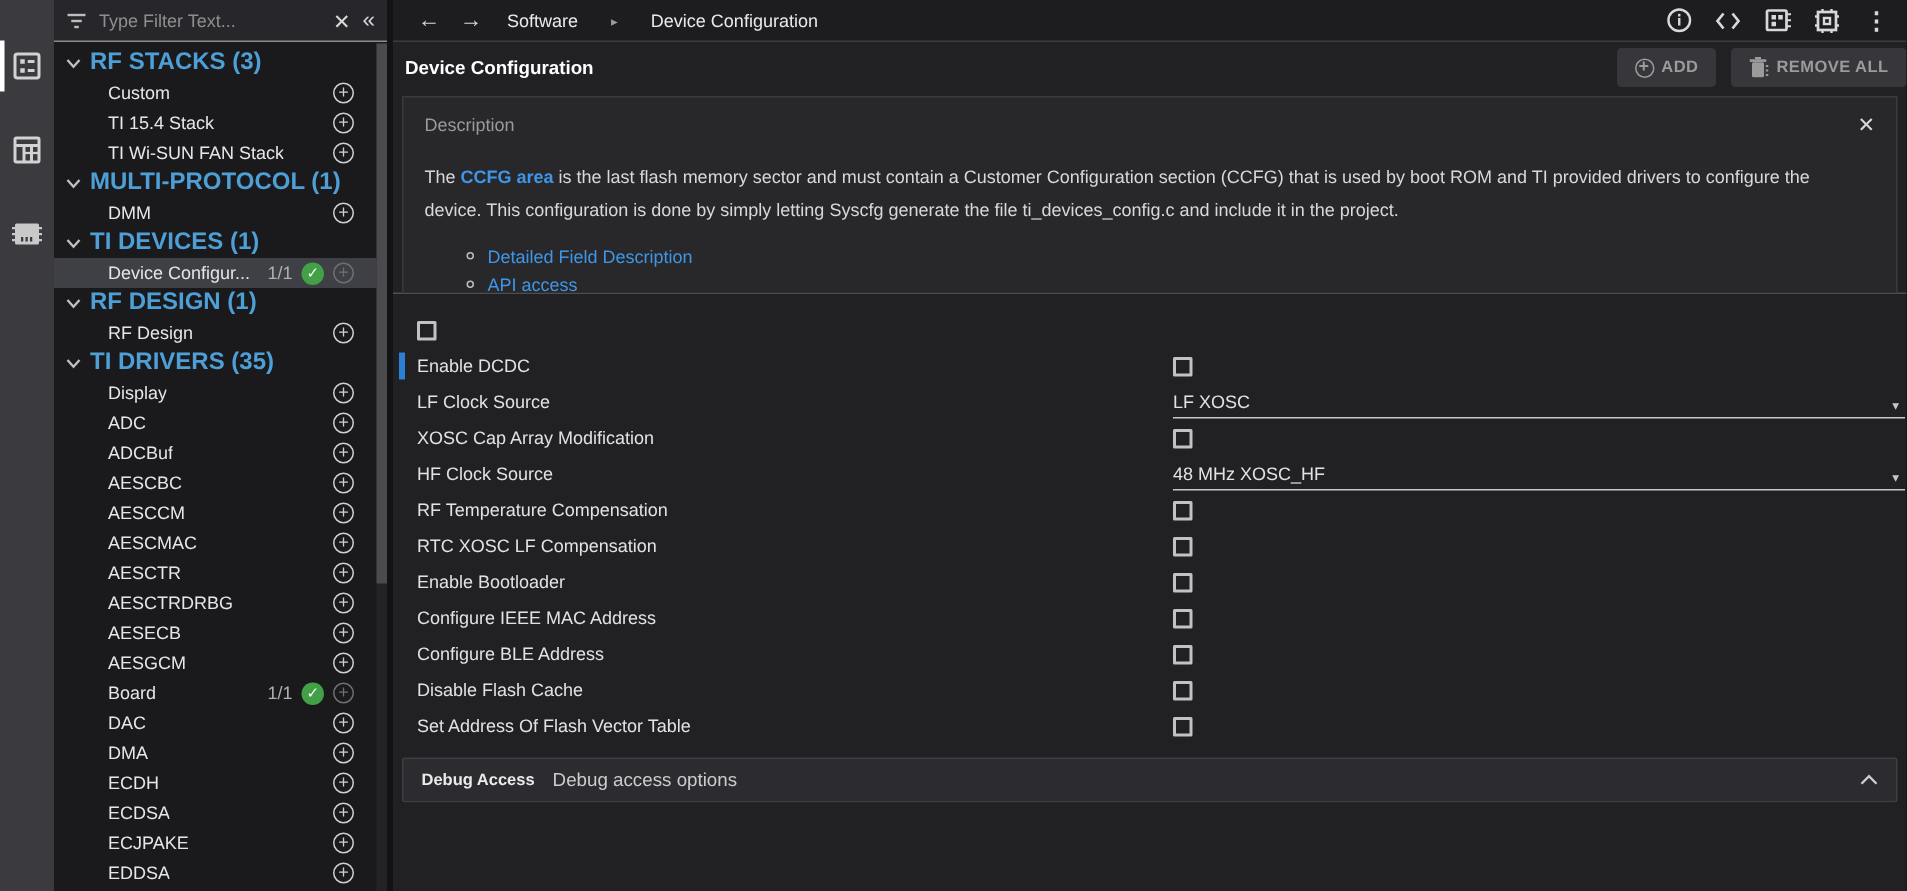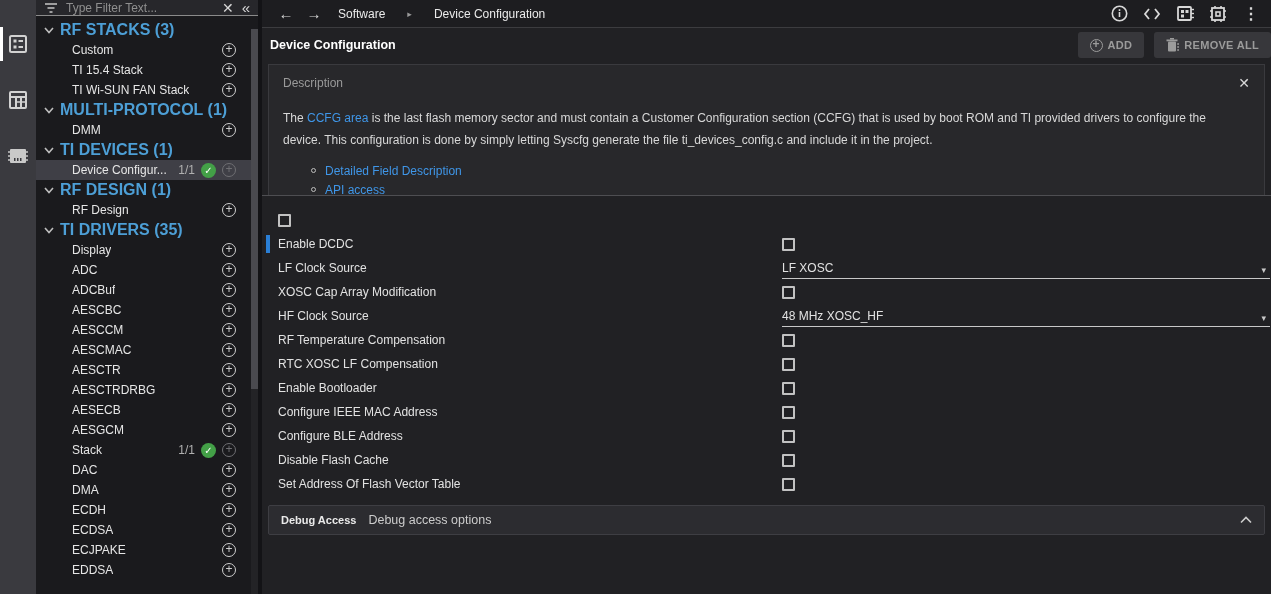--- a/index.html
+++ b/index.html
@@ -12,21 +12,21 @@
     align-items:center; padding-top:28px; gap:24px; flex-shrink:0; }
   .act-item { position:relative; width:36px; height:32px; display:flex; align-items:center;
     justify-content:center; color:#d2d2d2; }
   .act-item.active::before { content:""; position:absolute; left:0; top:-1px; width:3px;
     height:34px; background:#ffffff; }
   .act-item svg { display:block; }
 
   
   .sidebar { width:226px; background:#1a1a1d; position:relative; flex-shrink:0;
     border-right:4px solid #131316; overflow:hidden; }
-  .filter-bar { height:16px; background:#27272b; border-bottom:1px solid #8b8b8b;
+  .filter-bar { height:28px; background:#27272b; border-bottom:1px solid #8b8b8b;
     display:flex; align-items:center; padding:0 8px; gap:8px; }
   .filter-icon { color:#bdbdbd; display:flex; }
   .filter-input { flex:1; background:transparent; border:none; outline:none; color:#cfcfcf;
     font-size:12px; font-family:"Liberation Sans",sans-serif; min-width:0; }
   .filter-input::placeholder { color:#8f8f8f; }
   .filter-clear, .collapse-btn { color:#d8d8d8; font-size:14px; cursor:pointer;
     display:flex; align-items:center; }
   .collapse-btn { font-size:15px; letter-spacing:-2px; padding-right:2px; }
   .tree { padding-top:4px; }
   .tree-row { height:20px; display:flex; align-items:center; padding-right:22px;
@@ -326,21 +326,21 @@
           </span>
         </div>
         <div class="tree-row item">
           <span class="tree-label">AESGCM</span>
           <span class="tree-spacer"></span>
           <span class="plus-circle">
             <span>+</span>
           </span>
         </div>
         <div class="tree-row item">
-          <span class="tree-label">Stack</span>
+          <span class="tree-label">Board</span>
           <span class="tree-spacer"></span>
           <span class="tree-badge">1/1</span>
           <span class="check-circle">✓</span>
           <span class="plus-circle disabled">
             <span>+</span>
           </span>
         </div>
         <div class="tree-row item">
           <span class="tree-label">DAC</span>
           <span class="tree-spacer"></span>
@@ -468,21 +468,21 @@
       </button>
     </div>
 
     <div class="desc-section">
       <div class="desc-card">
         <div class="desc-head">
           <span class="desc-title">Description</span>
           <span class="desc-close">✕</span>
         </div>
         <div class="desc-body">
-          <span>The </span><a href="#" class="link" style="font-weight:normal;">CCFG area</a><span> is the last flash memory sector and must contain a Customer Configuration section (CCFG) that is used by boot ROM and TI provided drivers to configure the device. This configuration is done by simply letting Syscfg generate the file ti_devices_config.c and include it in the project.</span>
+          <span>The </span><a href="#" class="link" style="font-weight:bold;">CCFG area</a><span> is the last flash memory sector and must contain a Customer Configuration section (CCFG) that is used by boot ROM and TI provided drivers to configure the device. This configuration is done by simply letting Syscfg generate the file ti_devices_config.c and include it in the project.</span>
         </div>
         <div class="desc-links">
           <div class="desc-link-row">
             <span class="bullet"></span>
             <a href="#" class="link">Detailed Field Description</a>
           </div>
           <div class="desc-link-row">
             <span class="bullet"></span>
             <a href="#" class="link">API access</a>
           </div>

